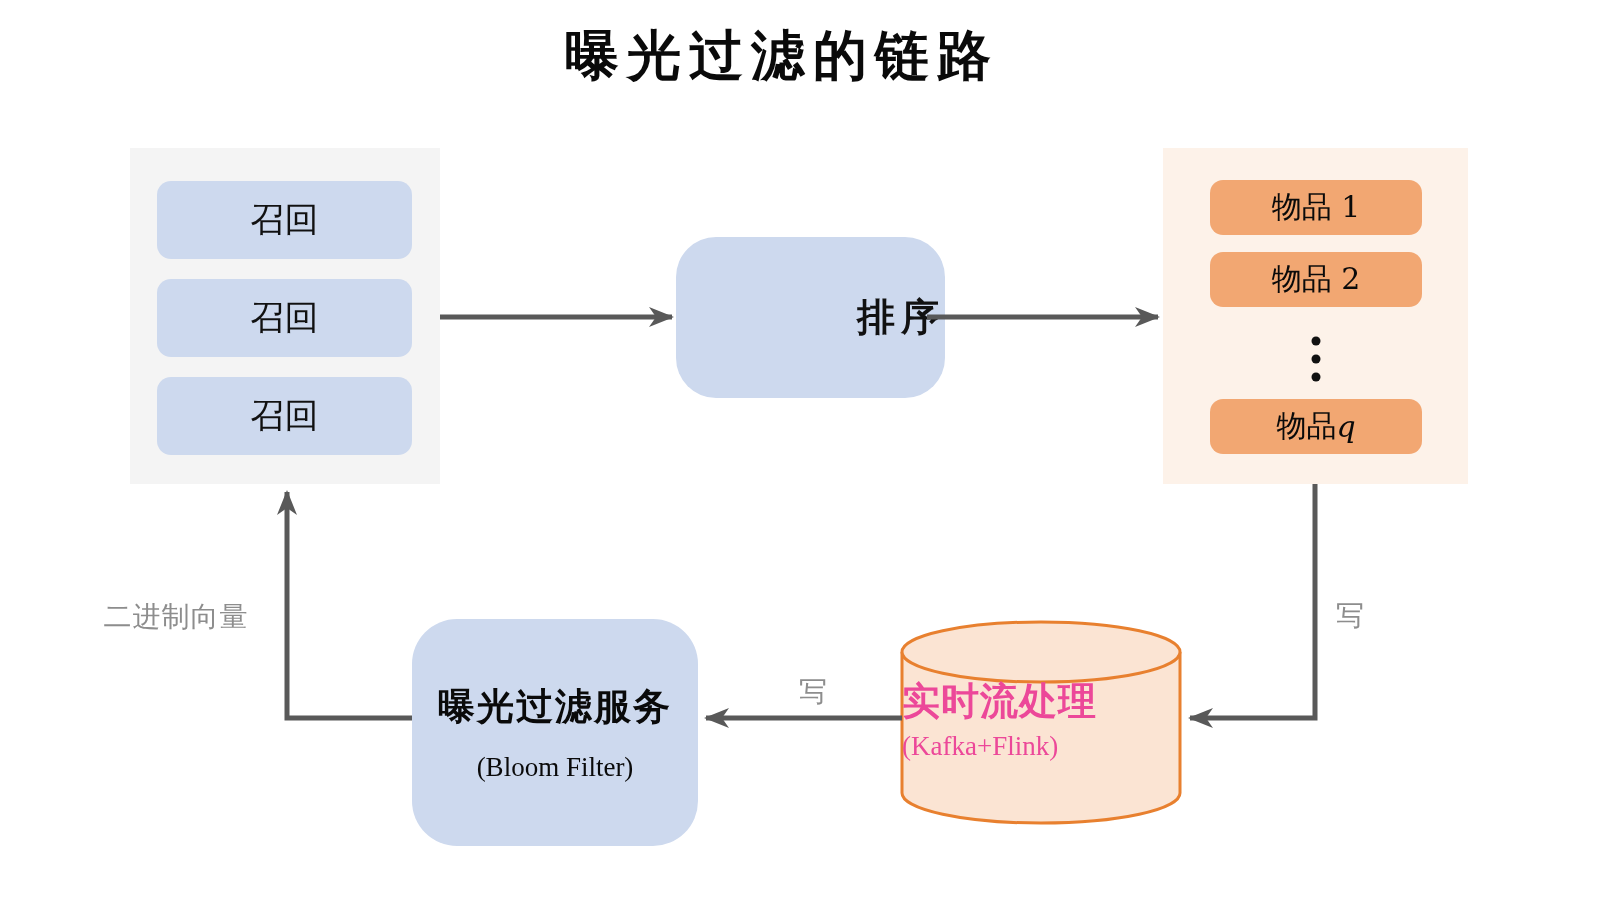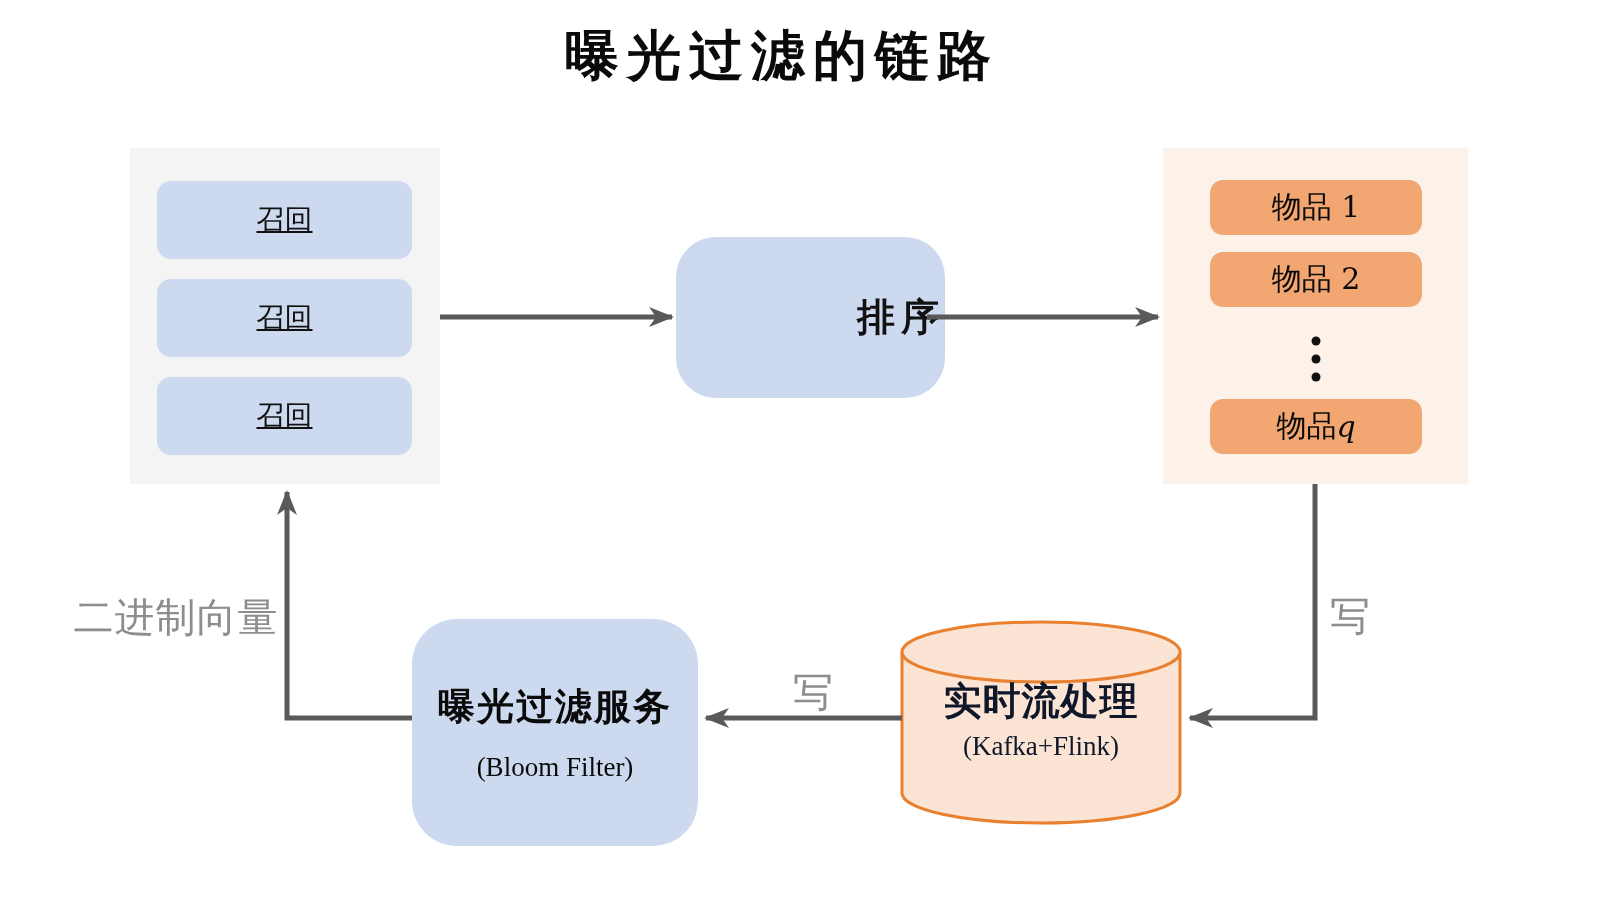--- a/index.html
+++ b/index.html
@@ -11,21 +11,21 @@
     position:absolute;left:-17px;top:20px;width:1598px;
     text-align:center;font-size:54px;font-weight:900;color:#0a0a0a;
     letter-spacing:8px;
   }
   .panel{position:absolute;}
   .panel-gray{left:130px;top:148px;width:310px;height:336px;background:#f4f4f4;}
   .panel-orange{left:1163px;top:148px;width:305px;height:336px;background:#fdf2e9;}
   .bluebox{
     position:absolute;background:#cdd9ee;border-radius:14px;
     display:flex;align-items:center;justify-content:center;
-    color:#111;font-size:28px;font-weight:500;text-decoration:underline;
+    color:#111;font-size:34px;font-weight:500;
   }
   .recall{left:27px;width:255px;height:78px;}
   .recall-0{top:33px;} .recall-1{top:131px;} .recall-2{top:229px;}
   .rankbox{
     position:absolute;left:676px;top:237px;width:269px;height:161px;
     background:#cdd9ee;border-radius:40px;
     display:flex;align-items:center;justify-content:flex-end;
     color:#111;font-size:38px;font-weight:600;letter-spacing:6px;
   }
   .itembox{
@@ -37,26 +37,26 @@
   .itembox i{font-style:italic;}
   .filterbox{
     position:absolute;left:412px;top:619px;width:286px;height:227px;
     background:#cdd9ee;border-radius:45px;
     display:flex;flex-direction:column;align-items:center;justify-content:center;
     color:#0a0a0a;
   }
   .filterbox .main{font-size:37px;font-weight:700;letter-spacing:2px;}
   .filterbox .sub{font-size:27px;font-weight:400;margin-top:20px;font-family:Liberation Serif, serif;}
   .cyl-text{
-    position:absolute;left:902px;top:676px;width:278px;text-align:center;color:#0f172a;
+    position:absolute;left:902px;top:676px;width:278px;text-align:left;color:#ec4899;
   }
   .cyl-text .main{font-size:38px;font-weight:700;letter-spacing:1px;}
   .cyl-text .sub{font-size:27px;font-weight:400;margin-top:4px;font-family:Liberation Serif, serif;}
   .edge-label{
-    position:absolute;color:#8d8d8d;font-size:40px;font-weight:500;
+    position:absolute;color:#8d8d8d;font-size:28px;font-weight:500;
     text-align:center;line-height:44px;
   }
   .lbl-binary{left:70px;top:595px;width:212px;letter-spacing:1px;}
   .lbl-write-mid{left:773px;top:670px;width:80px;}
   .lbl-write-right{left:1310px;top:594px;width:80px;}
   svg.overlay{position:absolute;left:0;top:0;pointer-events:none;}
 </style>
 </head>
 <body>
 

